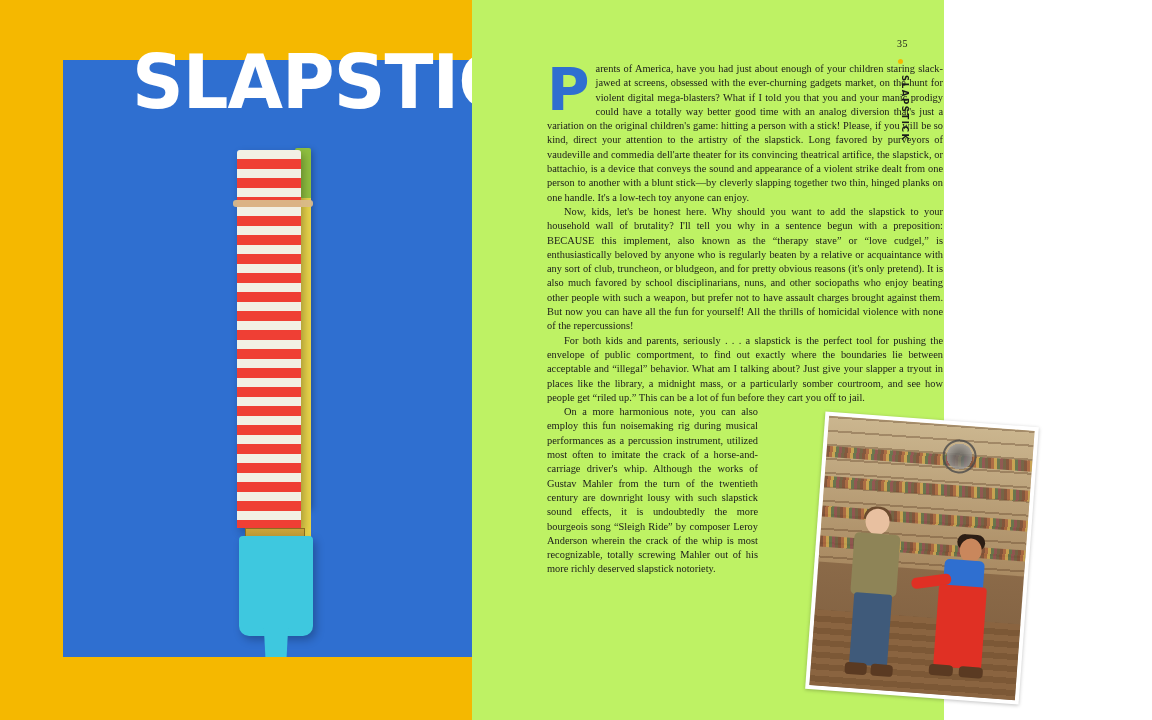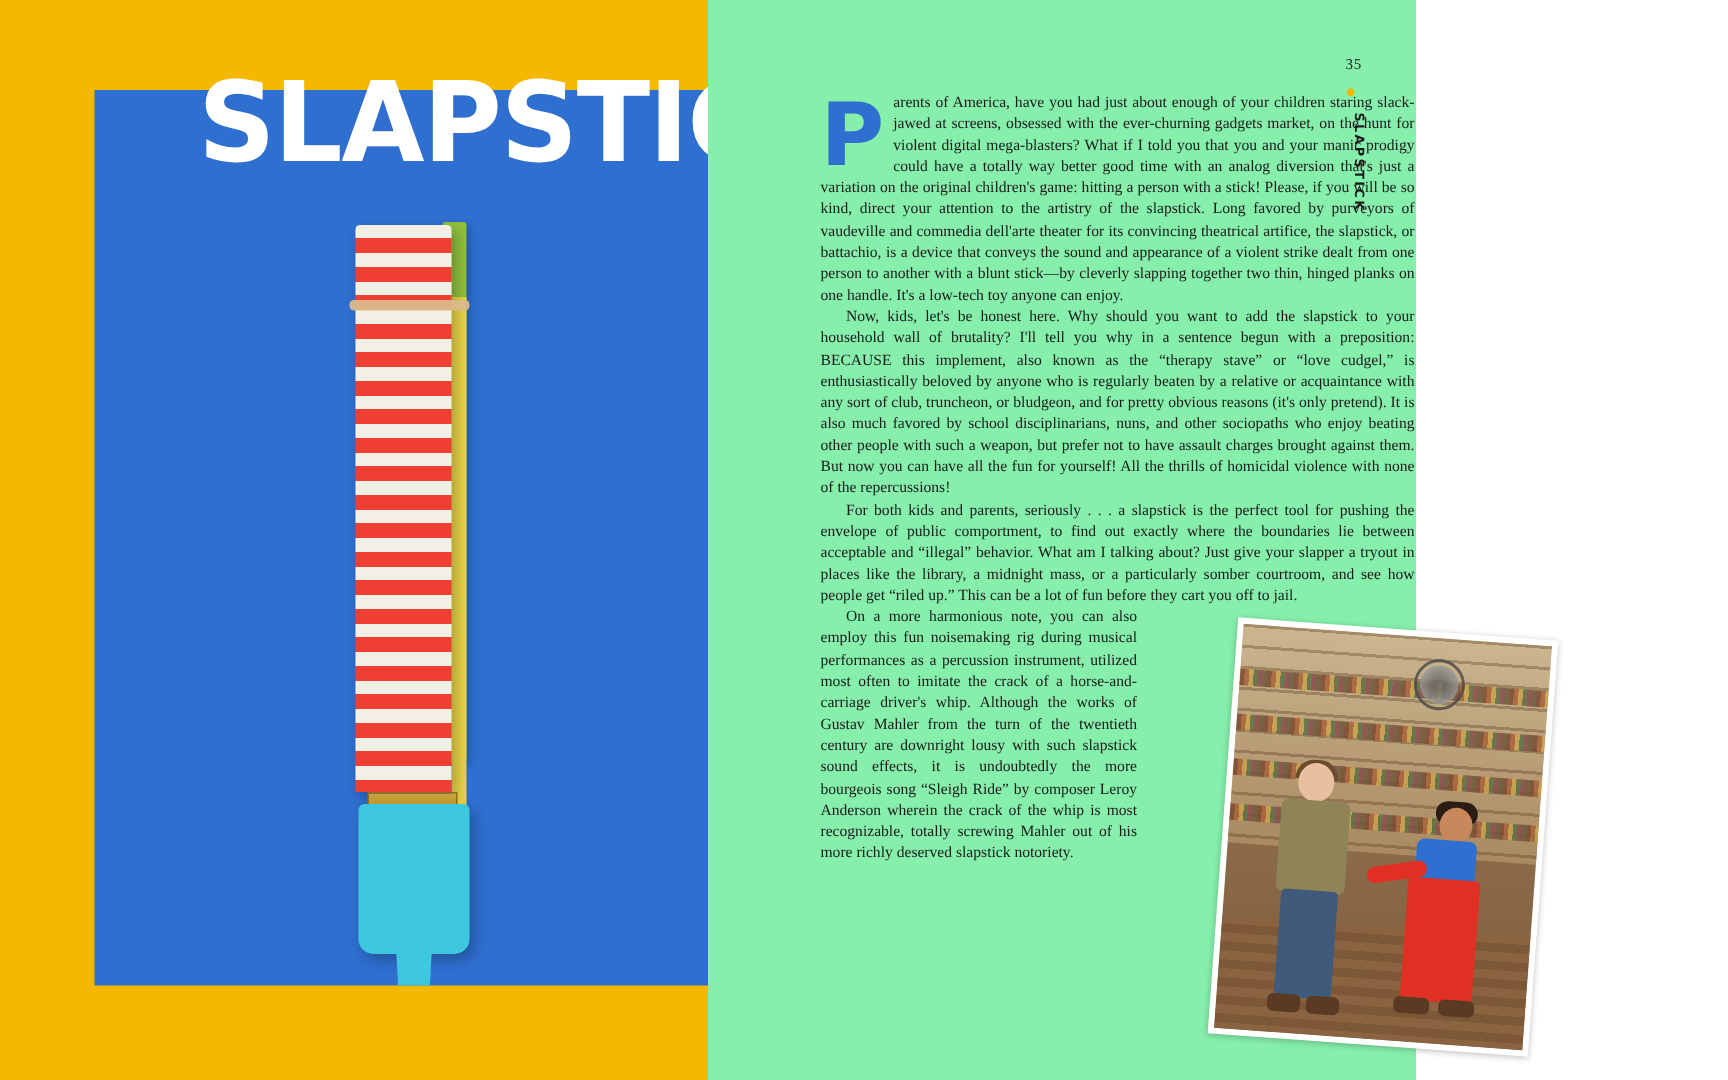--- a/index.html
+++ b/index.html
@@ -144,21 +144,21 @@
     border-radius: 0 0 8px 8px;
     clip-path: polygon(18% 0, 82% 0, 70% 100%, 30% 100%);
     box-shadow: 3px 4px 9px rgba(0,0,0,0.25);
   }
 
   
   .page-right {
     position: relative;
     width: 576px;
     height: 720px;
-    background: #86efac;
+    background: #bef264;
   }
   .text-col {
     position: absolute;
     left: 75px;
     top: 62px;
     width: 396px;
     font-size: 10.4px;
     line-height: 14.3px;
     color: #1a1a1a;
     text-align: justify;

